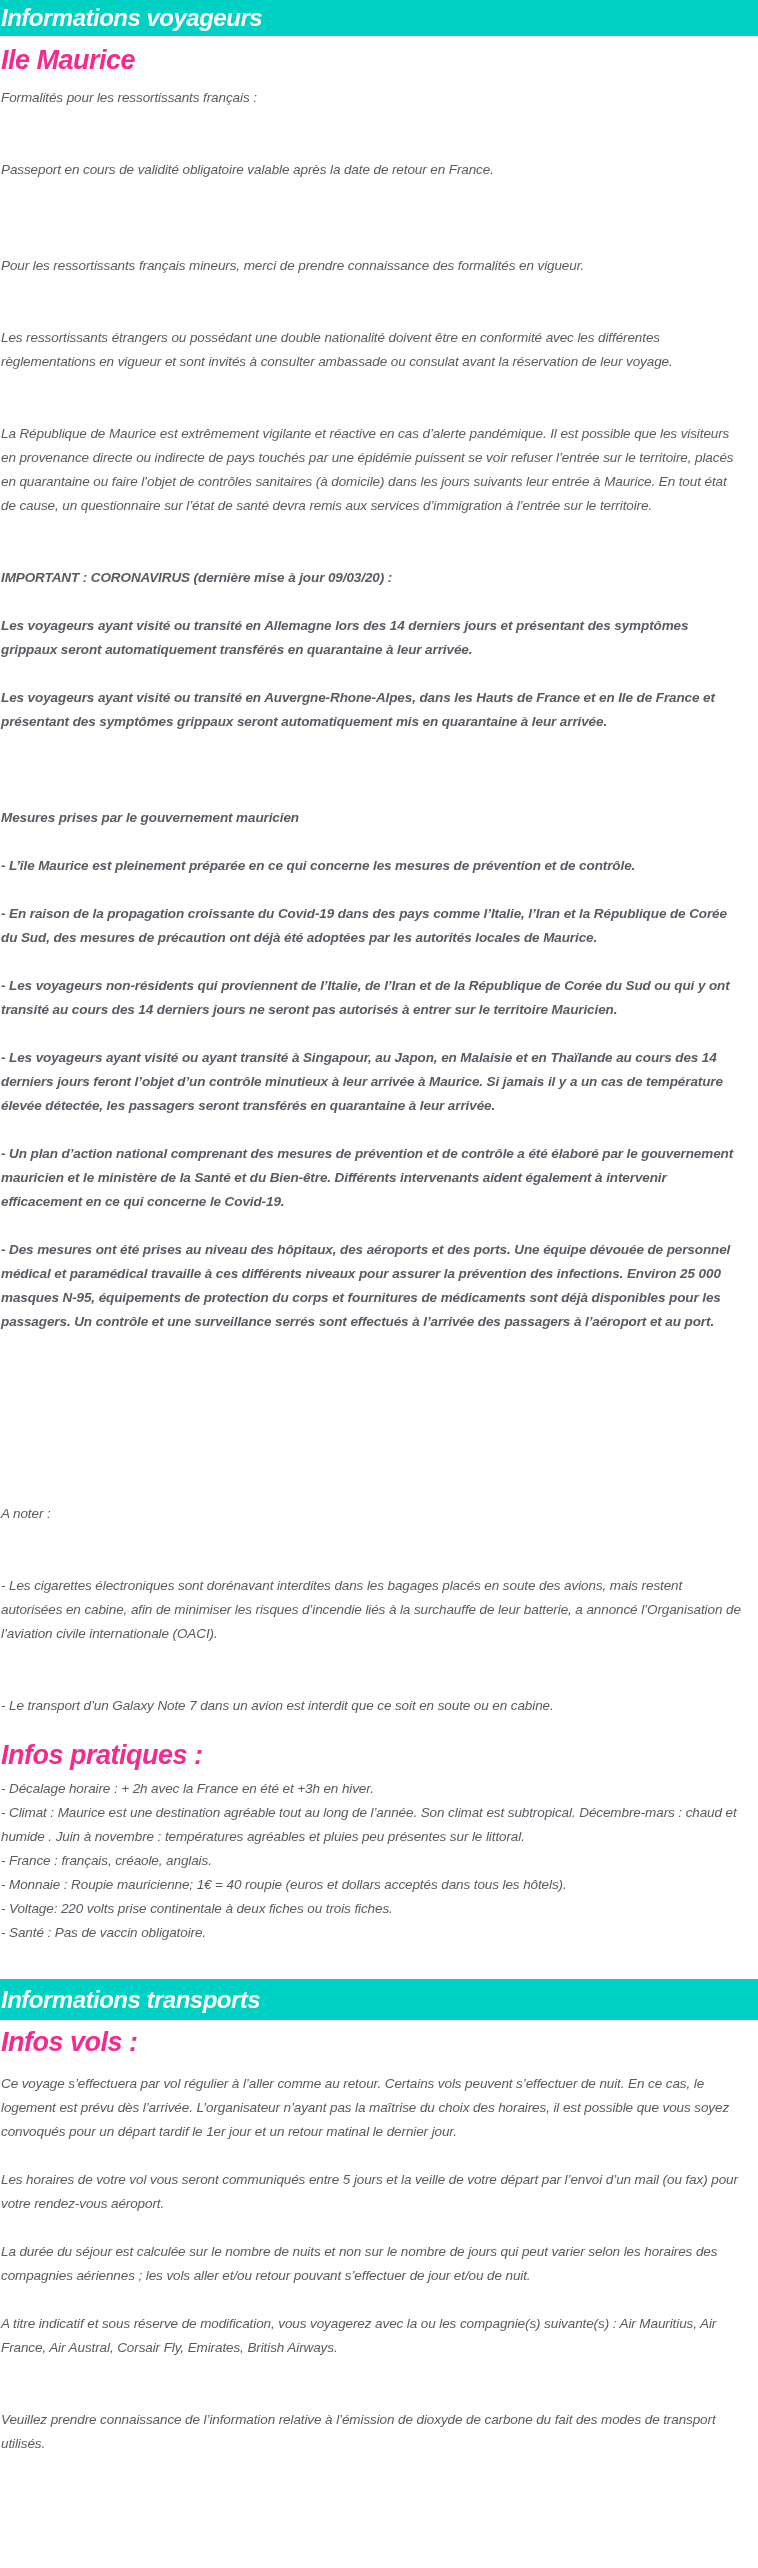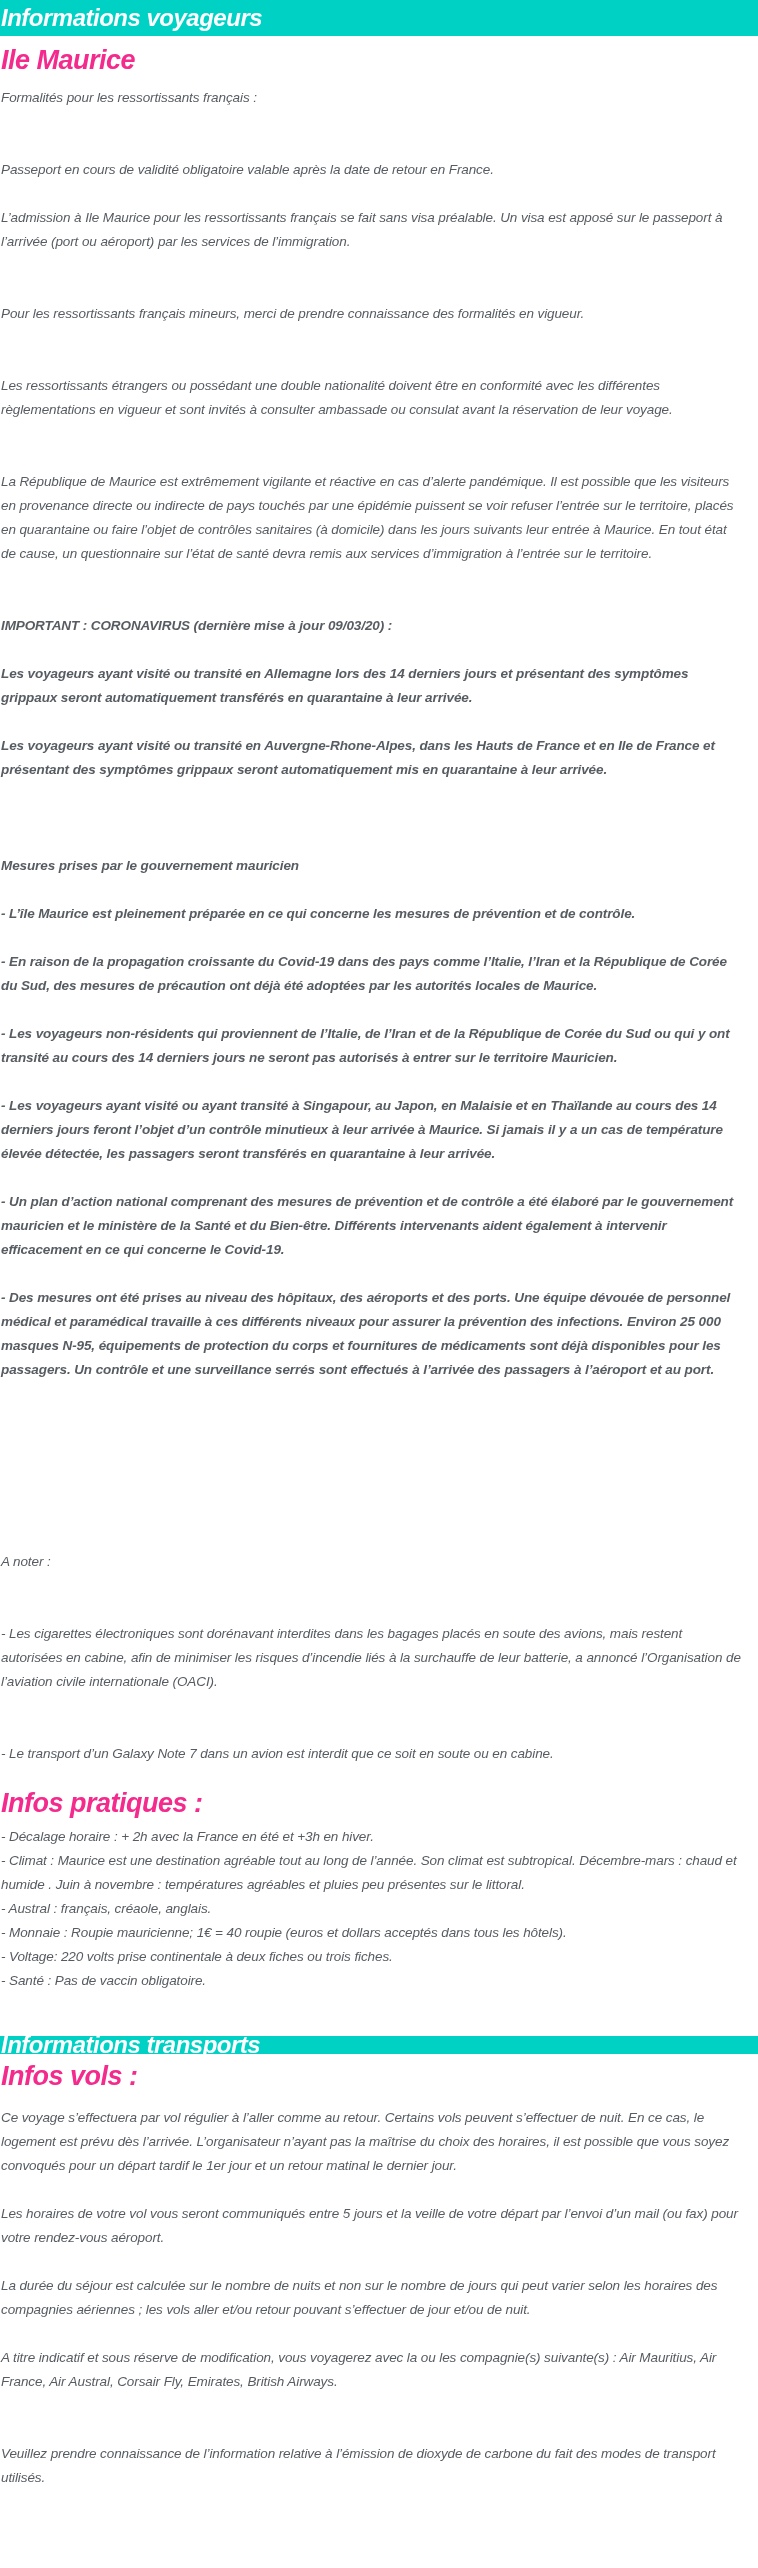--- a/index.html
+++ b/index.html
@@ -18,21 +18,21 @@
     padding-left:1px;
   }
   .banner .banner-title {
     color:#ffffff;
     font-size:24px;
     font-weight:bold;
     font-style:italic;
     margin:0;
     letter-spacing:-0.5px;
   }
-  .banner.second { margin-top:37px; height:18px; }
+  .banner.second { margin-top:28px; height:41px; }
   .section-heading {
     color:#f42a8c;
     font-size:27px;
     font-weight:bold;
     font-style:italic;
     margin:9px 0 10px 0;
     letter-spacing:-0.5px;
   }
   .section-heading.tight { margin:22px 0 6px 0; }
   .section-heading.vols { margin:7px 0 14px 0; }
@@ -57,21 +57,20 @@
 
   <h2 class="section-heading">Ile Maurice</h2>
 
   <section>
 
   <p class="para">Formalités pour les ressortissants français :</p>
       <p class="para"></p>
       <p class="para"></p>
       <p class="para">Passeport en cours de validité obligatoire valable après la date de retour en France.</p>
       <p class="para"></p>
-      <p class="para">L’admission à Ile Maurice pour les ressortissants français se fait sans visa préalable. Un visa est apposé sur le passeport à l’arrivée (port ou aéroport) par les services de l’immigration.</p>
       <p class="para"></p>
       <p class="para"></p>
       <p class="para">Pour les ressortissants français mineurs, merci de prendre connaissance des formalités en vigueur.</p>
       <p class="para"></p>
       <p class="para"></p>
       <p class="para">Les ressortissants étrangers ou possédant une double nationalité doivent être en conformité avec les différentes règlementations en vigueur et sont invités à consulter ambassade ou consulat avant la réservation de leur voyage.</p>
       <p class="para"></p>
       <p class="para"></p>
       <p class="para">La République de Maurice est extrêmement vigilante et réactive en cas d’alerte pandémique. Il est possible que les visiteurs en provenance directe ou indirecte de pays touchés par une épidémie puissent se voir refuser l’entrée sur le territoire, placés en quarantaine ou faire l’objet de contrôles sanitaires (à domicile) dans les jours suivants leur entrée à Maurice. En tout état de cause, un questionnaire sur l’état de santé devra remis aux services d’immigration à l’entrée sur le territoire.</p>
       <p class="para"></p>
@@ -112,21 +111,21 @@
       <p class="para"></p>
       <p class="para">- Le transport d’un Galaxy Note 7 dans un avion est interdit que ce soit en soute ou en cabine.</p>
     </section>
 
   <h2 class="section-heading tight">Infos pratiques :</h2>
 
   <section>
 
   <p class="para">- Décalage horaire : + 2h avec la France en été et +3h en hiver.</p>
       <p class="para">- Climat : Maurice est une destination agréable tout au long de l’année. Son climat est subtropical. Décembre-mars : chaud et humide . Juin à novembre : températures agréables et pluies peu présentes sur le littoral.</p>
-      <p class="para">- Austral : français, créaole, anglais.</p>
+      <p class="para">- France : français, créaole, anglais.</p>
       <p class="para">- Monnaie : Roupie mauricienne; 1€ = 40 roupie (euros et dollars acceptés dans tous les hôtels).</p>
       <p class="para">- Voltage: 220 volts prise continentale à deux fiches ou trois fiches.</p>
       <p class="para">- Santé : Pas de vaccin obligatoire.</p>
     </section>
 
 </main>
 
 <header class="banner second">
   <h1 class="banner-title">Informations transports</h1>
 </header>

